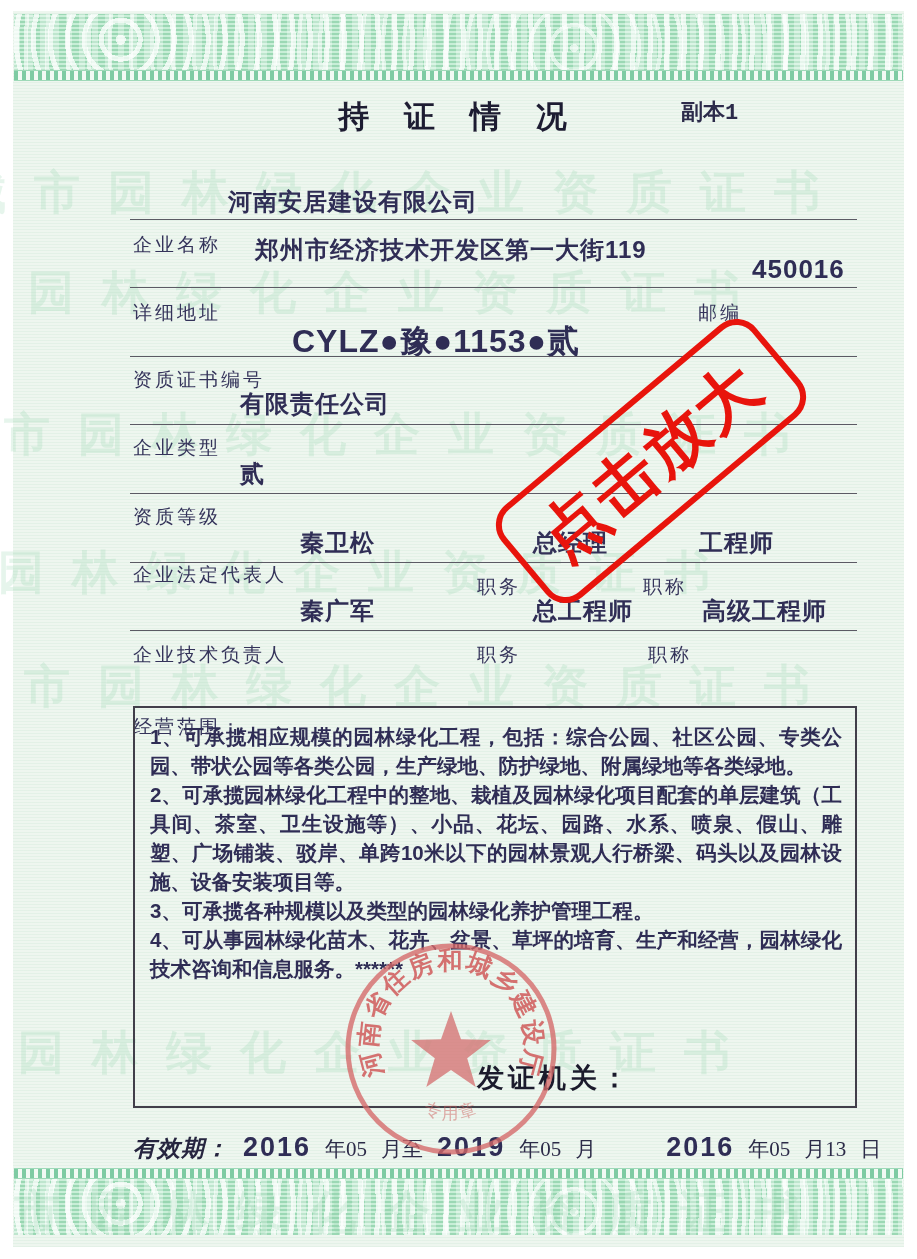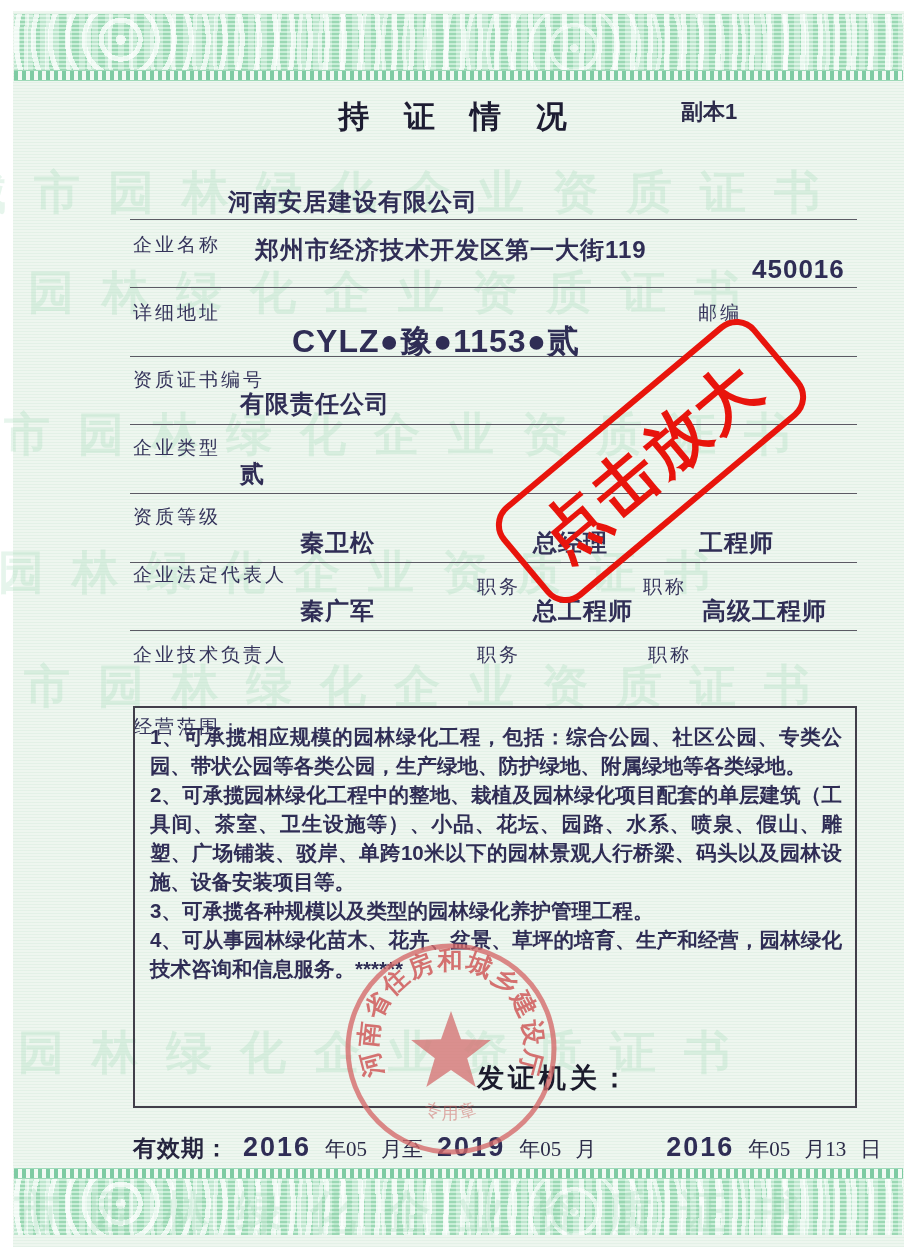--- a/index.html
+++ b/index.html
@@ -38,21 +38,21 @@
   }
   
   .z2{z-index:2;}
   .title{
     position:absolute;left:0;right:0;top:96px;text-align:center;
     font-family:"DejaVu Serif","Liberation Serif",serif;
     font-size:31px;font-weight:bold;letter-spacing:12px;color:#1d1c32;
   }
   .copy{
     position:absolute;left:681px;top:97px;
-    font-size:22px;font-weight:bold;color:#2c2b4a;
+    font-size:22px;font-weight:bold;color:#2c2b4a;font-family:Liberation Mono, monospace;
   }
   .lbl{
     position:absolute;
     font-family:"DejaVu Serif","Liberation Serif",serif;
     font-size:19px;color:#34335a;letter-spacing:3px;white-space:nowrap;margin-top:40px;
   }
   .val{
     position:absolute;font-weight:bold;font-size:24px;color:#2f2d55;
     white-space:nowrap;letter-spacing:1px;
   }
@@ -71,21 +71,21 @@
     position:absolute;left:342px;top:352px;
     font-family:"DejaVu Serif","Liberation Serif",serif;
     font-size:27px;font-weight:bold;letter-spacing:4px;color:#1b1a2c;white-space:nowrap;
   }
   .validity{
     position:absolute;left:133px;top:1132px;display:flex;align-items:baseline;gap:14px;
     white-space:nowrap;
   }
   .validity .vlabel{
     font-family:"DejaVu Serif","Liberation Serif",serif;
-    font-size:23px;font-weight:bold;color:#26253f;letter-spacing:1px;
+    font-size:23px;font-weight:bold;color:#26253f;letter-spacing:1px;font-style:italic;
   }
   .validity .num{font-size:27px;font-weight:bold;color:#2f2d55;letter-spacing:2px;}
   .validity .unit{
     font-family:Liberation Serif, serif;
     font-size:21px;color:#2c2b48;
   }
   .validity .gap{margin-left:56px;}
   
   .stamp{
     position:absolute;left:485px;top:401px;width:320px;height:108px;

